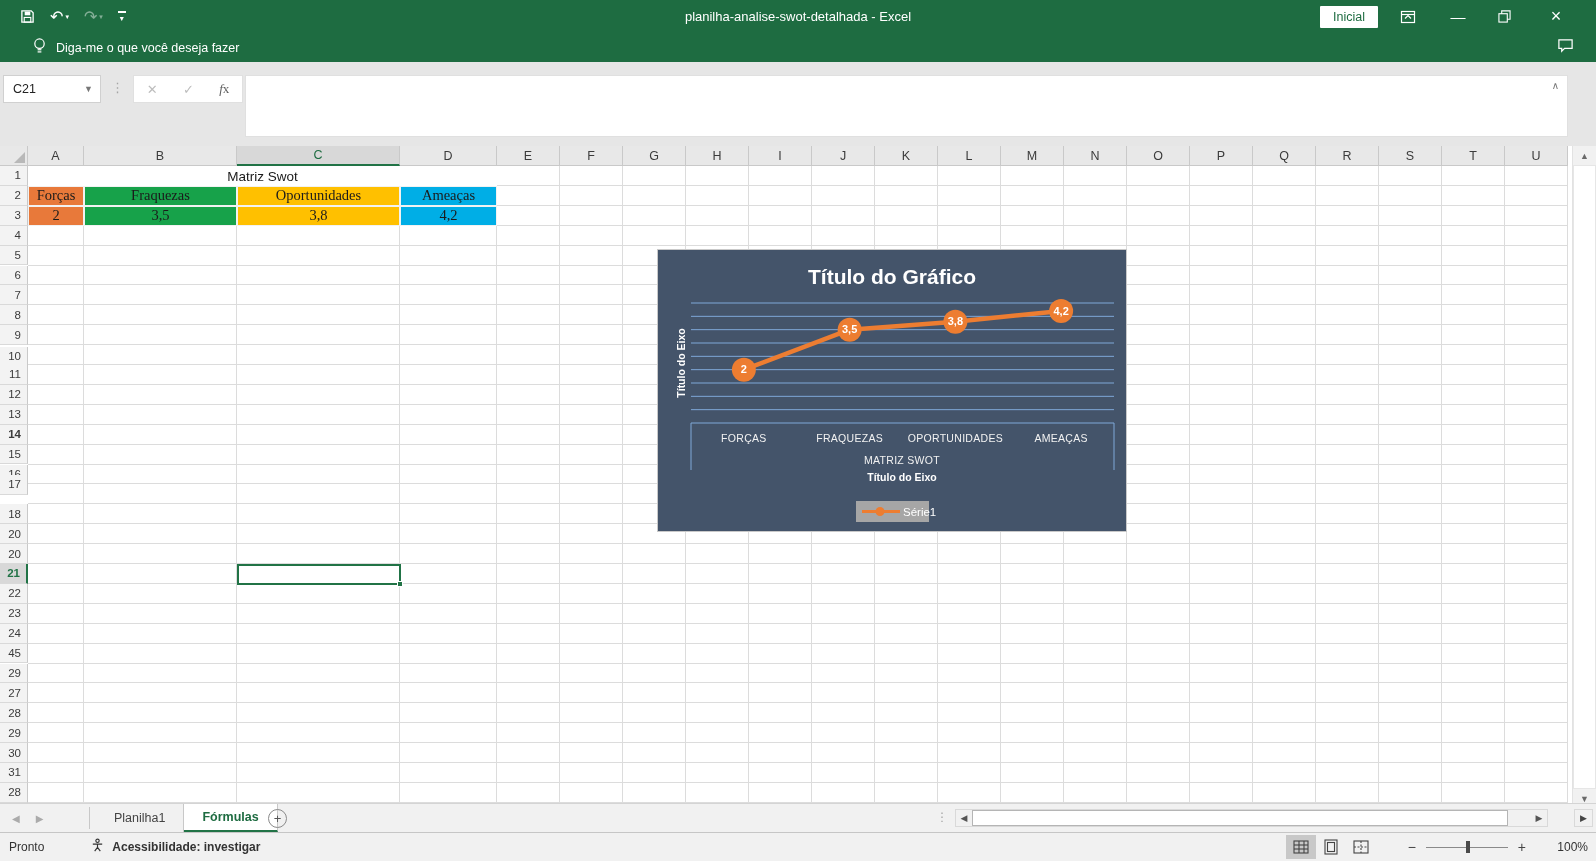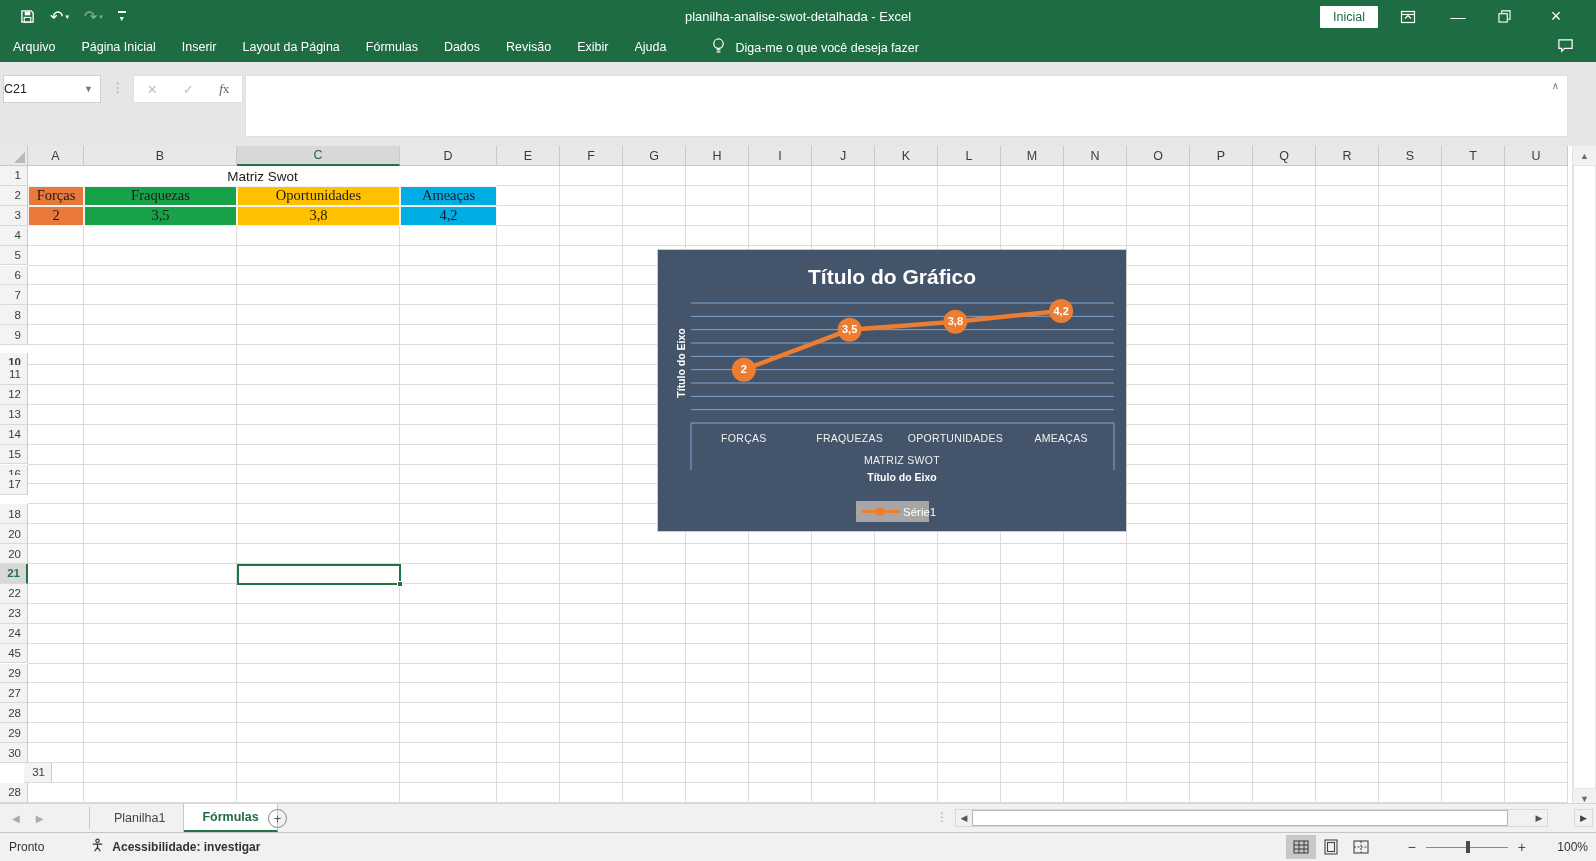--- a/index.html
+++ b/index.html
@@ -23,21 +23,21 @@
   .winbtn.restore { right:72px; } .winbtn.close { right:20px; font-size:18px; }
 
   
   .ribbonrow { position:absolute; top:33px; left:0; width:100%; height:29px; background:#1E6C41; display:flex; align-items:center; color:#fff; font-size:12.5px; }
   .ribbonrow .tab { padding:0 13px; height:29px; line-height:29px; cursor:default; }
   .tellme { display:flex; align-items:center; gap:9px; margin-left:32px; }
   .comment-btn { position:absolute; right:22px; top:4px; }
 
   
   .fband { position:absolute; top:62px; left:0; width:100%; height:84px; background:#E6E6E6; }
-  .namebox { position:absolute; left:3px; top:13px; width:98px; height:28px; background:#fff; border:1px solid #D0D0D0; font-size:12.5px; color:#222; display:flex; align-items:center; }
+  .namebox { position:absolute; left:3px; top:13px; width:98px; height:28px; background:#fff; border:1px solid #D0D0D0; font-size:12.5px; color:#222; display:flex; align-items:center; padding-left:9px; }
   .namebox .caret { position:absolute; right:7px; color:#777; font-size:9px; }
   .vdots { position:absolute; left:111px; top:18px; color:#A5A5A5; font-size:13px; letter-spacing:0; }
   .fbtns { position:absolute; left:133px; top:13px; width:110px; height:28px; background:#fff; border:1px solid #E0E0E0; display:flex; align-items:center; justify-content:space-around; }
   .fbtns .g { color:#BDBDBD; font-size:13px; }
   .fx { color:#5f5f5f; font-size:13px; font-family:"Liberation Serif",serif; }
   .finput { position:absolute; left:245px; top:13px; width:1323px; height:62px; background:#fff; border:1px solid #E0E0E0; }
   .fcollapse { position:absolute; right:8px; top:4px; color:#777; font-size:10px; }
 
   
   .sheet { position:absolute; top:146px; left:0; width:1570px; height:657px; background:#fff; overflow:hidden; }
@@ -132,31 +132,20 @@
   <div class="winbtn restore">
     <svg width="13" height="13" viewBox="0 0 14 14">
         <rect x="1" y="4" width="9" height="9" fill="none" stroke="#fff" stroke-width="1.2"></rect>
         <path d="M4 4V1h9v9h-3" fill="none" stroke="#fff" stroke-width="1.2"></path>
       </svg>
   </div>
   <div class="winbtn close">×</div>
 </div>
 
 <div class="ribbonrow">
-  <div id="ribbon-tabs" style="display:flex;">
-      <span class="tab">Arquivo</span>
-      <span class="tab">Página Inicial</span>
-      <span class="tab">Inserir</span>
-      <span class="tab">Layout da Página</span>
-      <span class="tab">Fórmulas</span>
-      <span class="tab">Dados</span>
-      <span class="tab">Revisão</span>
-      <span class="tab">Exibir</span>
-      <span class="tab">Ajuda</span>
-    </div>
   <div class="tellme">
     <span>
       <svg width="15" height="18" viewBox="0 0 16 19">
           <circle cx="8" cy="7" r="5" fill="none" stroke="#fff" stroke-width="1.3"></circle>
           <line x1="6" y1="13.5" x2="10" y2="13.5" stroke="#fff" stroke-width="1.3"></line>
           <line x1="6" y1="15.8" x2="10" y2="15.8" stroke="#fff" stroke-width="1.3"></line>
         </svg>
     </span>
     <span>Diga-me o que você deseja fazer</span>
   </div>
@@ -213,42 +202,42 @@
   <div id="rowheaders">
       <div class="rowh" style="top: 20px; height: 19.9px;">1</div>
       <div class="rowh" style="top: 39.9px; height: 19.9px;">2</div>
       <div class="rowh" style="top: 59.8px; height: 19.9px;">3</div>
       <div class="rowh" style="top: 79.7px; height: 19.9px;">4</div>
       <div class="rowh" style="top: 99.6px; height: 19.9px;">5</div>
       <div class="rowh" style="top: 119.5px; height: 19.9px;">6</div>
       <div class="rowh" style="top: 139.4px; height: 19.9px;">7</div>
       <div class="rowh" style="top: 159.3px; height: 19.9px;">8</div>
       <div class="rowh" style="top: 179.2px; height: 19.9px;">9</div>
-      <div class="rowh" style="top: 207px; height: 19.9px; font-weight: bold;">10</div>
+      <div class="rowh" style="top: 201px; height: 19.9px;">10</div>
       <div class="rowh" style="top: 219px; height: 19.9px;">11</div>
       <div class="rowh" style="top: 238.9px; height: 19.9px;">12</div>
       <div class="rowh" style="top: 258.8px; height: 19.9px;">13</div>
-      <div class="rowh" style="top: 278.7px; height: 19.9px;">14</div>
+      <div class="rowh" style="top: 278.7px; height: 19.9px; font-weight: bold;">14</div>
       <div class="rowh" style="top: 298.6px; height: 19.9px;">15</div>
       <div class="rowh" style="top: 318.5px; height: 19.9px;">16</div>
       <div class="rowh" style="top: 329px; height: 19.9px;">17</div>
       <div class="rowh" style="top: 358.3px; height: 19.9px;">18</div>
       <div class="rowh" style="top: 378.2px; height: 19.9px;">20</div>
       <div class="rowh" style="top: 398.1px; height: 19.9px;">20</div>
       <div class="rowh sel" style="top: 418px; height: 19.9px;">21</div>
       <div class="rowh" style="top: 437.9px; height: 19.9px;">22</div>
       <div class="rowh" style="top: 457.8px; height: 19.9px;">23</div>
       <div class="rowh" style="top: 477.7px; height: 19.9px;">24</div>
       <div class="rowh" style="top: 497.6px; height: 19.9px;">45</div>
       <div class="rowh" style="top: 517.5px; height: 19.9px;">29</div>
       <div class="rowh" style="top: 537.4px; height: 19.9px;">27</div>
       <div class="rowh" style="top: 557.3px; height: 19.9px;">28</div>
       <div class="rowh" style="top: 577.2px; height: 19.9px;">29</div>
       <div class="rowh" style="top: 597.1px; height: 19.9px;">30</div>
-      <div class="rowh" style="top: 617px; height: 19.9px; margin-left: 24px;">31</div>
+      <div class="rowh" style="top: 617px; height: 19.9px;">31</div>
       <div class="rowh" style="top: 636.9px; height: 19.9px;">28</div>
     </div>
   <div id="gridlines">
       <div class="vline" style="left: 83px; height: 636.8px;"></div>
       <div class="vline" style="left: 236px; height: 636.8px;"></div>
       <div class="vline" style="left: 399px; height: 636.8px;"></div>
       <div class="vline" style="left: 496px; height: 636.8px;"></div>
       <div class="vline" style="left: 559px; height: 636.8px;"></div>
       <div class="vline" style="left: 622px; height: 636.8px;"></div>
       <div class="vline" style="left: 685px; height: 636.8px;"></div>

